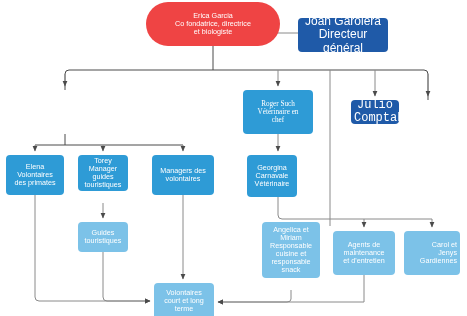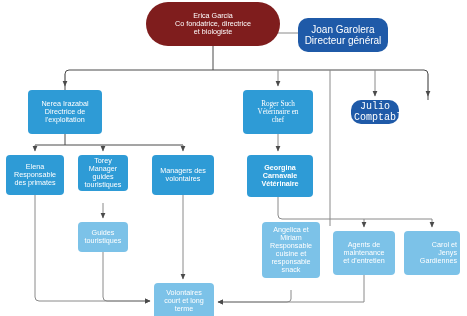--- a/index.html
+++ b/index.html
@@ -35,28 +35,27 @@
     padding: 2px 3px;
     z-index: 3;
     overflow: hidden;
   }
   .node span {
     display: block;
     width: 100%;
     white-space: pre-line;
   }
   .lvl-root {
-    background: #7f1d1d;
+    background: #ef4444;
     border-radius: 22px;
     font-size: 7.2px;
   }
   .lvl-dark {
     background: #1f5aa8;
-    font-size: 10px;
-    border-radius: 10px;
+    font-size: 12px;
   }
   .lvl-mid {
     background: #2e9bd6;
     font-size: 7.2px;
   }
   .lvl-light {
     background: #7cc2e8;
     font-size: 7.2px;
   }
 </style>
@@ -115,57 +114,52 @@
     <span>Erica Garcia
 Co fondatrice, directrice
 et biologiste</span>
   </div>
 
   <div class="node lvl-dark" style="left:298px;top:18px;width:90px;height:34px;">
     <span>Joan Garolera
 Directeur général</span>
   </div>
 
-  <div class="node lvl-mid" style="left:28px;top:90px;width:74px;height:44px;">
-    <span>Nerea Irazabal
-Directrice de
-l'exploitation</span>
-  </div>
 
   <div class="node lvl-mid" style="left:243px;top:90px;width:70px;height:44px;font-family:Liberation Serif, serif;">
     <span>Roger Such
 Vétérinaire en
 chef</span>
   </div>
 
   <div class="node lvl-dark" style="left:351px;top:100px;width:48px;height:24px;font-family:Liberation Mono, monospace;">
     <span>Julio
 Comptable</span>
   </div>
 
 
   <div class="node lvl-mid" style="left:6px;top:155px;width:58px;height:40px;">
     <span>Elena
-Responsable
+Volontaires
 des primates</span>
   </div>
 
   <div class="node lvl-mid" style="left:78px;top:155px;width:50px;height:36px;">
     <span>Torey
 Manager
 guides
 touristiques</span>
   </div>
 
   <div class="node lvl-mid" style="left:152px;top:155px;width:62px;height:40px;">
     <span>Managers des
 volontaires</span>
   </div>
 
-  <div class="node lvl-mid" style="left:247px;top:155px;width:66px;height:42px;font-weight:bold;">
+  <div class="node lvl-mid" style="left:247px;top:155px;width:50px;height:42px;">
     <span>Georgina
 Carnavale
 Vétérinaire</span>
   </div>
 
   <div class="node lvl-light" style="left:78px;top:222px;width:50px;height:30px;">
     <span>Guides
 touristiques</span>
   </div>
 

